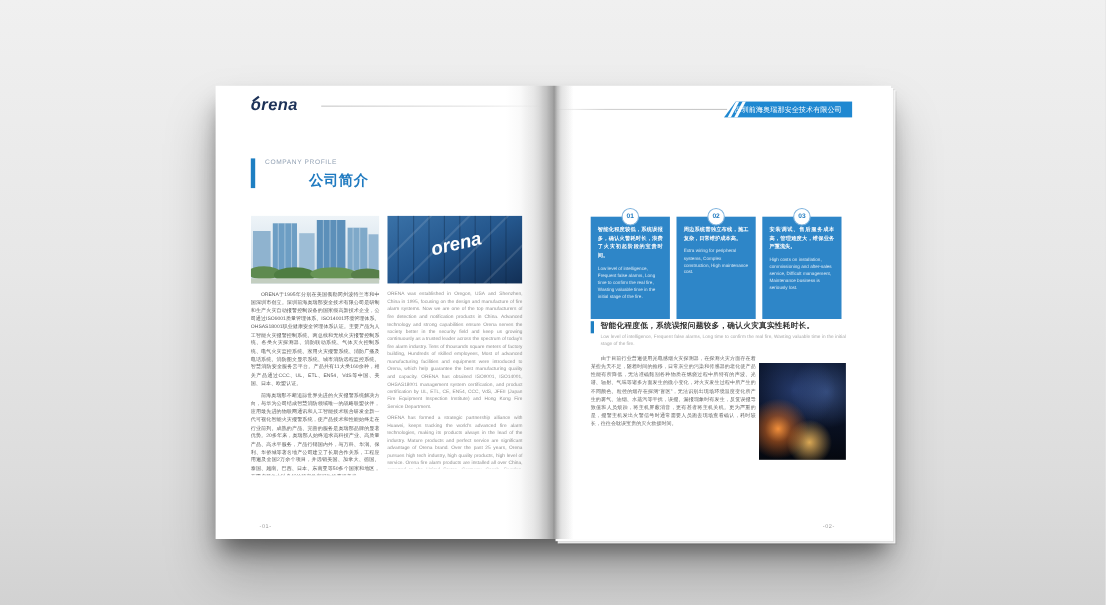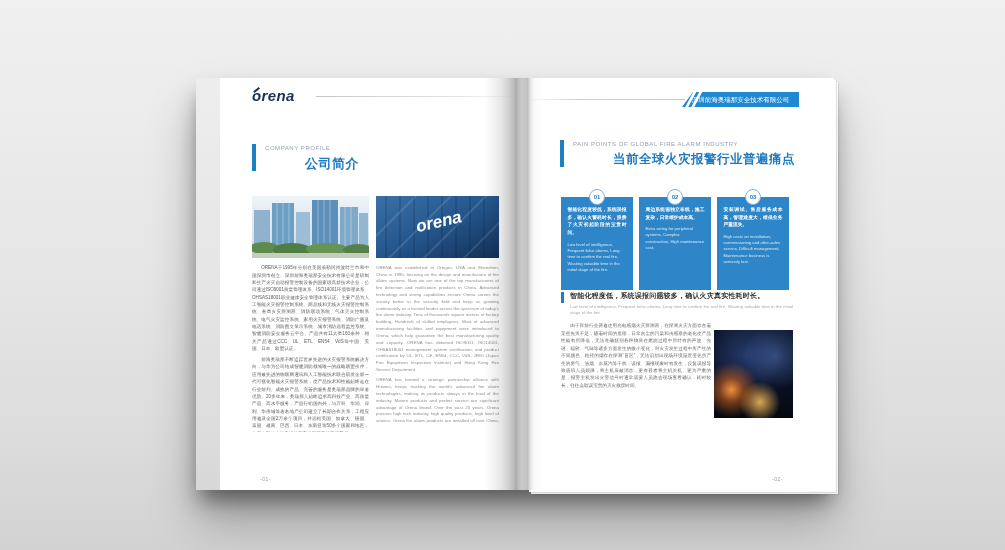--- a/index.html
+++ b/index.html
@@ -10,21 +10,20 @@
   }
   .stage{
     position:relative;width:1005px;height:550px;
     background:linear-gradient(180deg,#f0f0f0 0%,#e7e7e7 45%,#dcdcdc 80%,#d2d2d2 100%);
   }
   
   .book{
     position:absolute;left:196px;top:78px;width:614px;height:412px;
     display:flex;
     box-shadow:0 14px 20px -4px rgba(0,0,0,.45), 0 30px 45px rgba(0,0,0,.28);
-    padding-left:24px;
   }
   .book::before{ 
     content:"";position:absolute;left:50%;top:0;height:100%;width:30px;
     transform:translateX(-100%);z-index:6;pointer-events:none;
     background:linear-gradient(90deg,rgba(0,0,0,0) 0%,rgba(0,0,0,.07) 55%,rgba(0,0,0,.22) 100%);
   }
   .book::after{ 
     content:"";position:absolute;left:50%;top:0;height:100%;width:26px;z-index:6;pointer-events:none;
     background:linear-gradient(90deg,rgba(0,0,0,.28) 0%,rgba(0,0,0,.10) 25%,rgba(255,255,255,0) 70%);
   }
@@ -237,29 +236,20 @@
     </div>
 
     <div class="page page-right">
       <div class="hline-right"></div>
       <div class="banner">
         <div class="banner-slash s1"></div>
         <div class="banner-slash s2"></div>
         <div class="half">深圳前海奥瑞那安全技术有限公司</div>
       </div>
 
-      <div class="sec-head" style="left:33px;top:62px;">
-        <div class="sec-bar"></div>
-        <div class="sec-txt">
-          <div class="eyebrow-wrap">
-              <div class="half eyebrow">PAIN POINTS OF GLOBAL FIRE ALARM INDUSTRY</div>
-            </div>
-          <div class="sec-title" style="font-size:12.5px;">当前全球火灾报警行业普遍痛点</div>
-        </div>
-      </div>
 
       <div class="cards">
         <div class="card">
           <div class="card-circle">01</div>
           <div class="card-box">
             <div class="half">
               <div class="card-zh">智能化程度较低，系统误报多，确认火警耗时长，浪费了火灾初起阶段的宝贵时间。</div>
               <div class="card-en">Low level of intelligence, Frequent false alarms, Long time to confirm the real fire, Wasting valuable time in the initial stage of the fire.</div>
             </div>
           </div>

